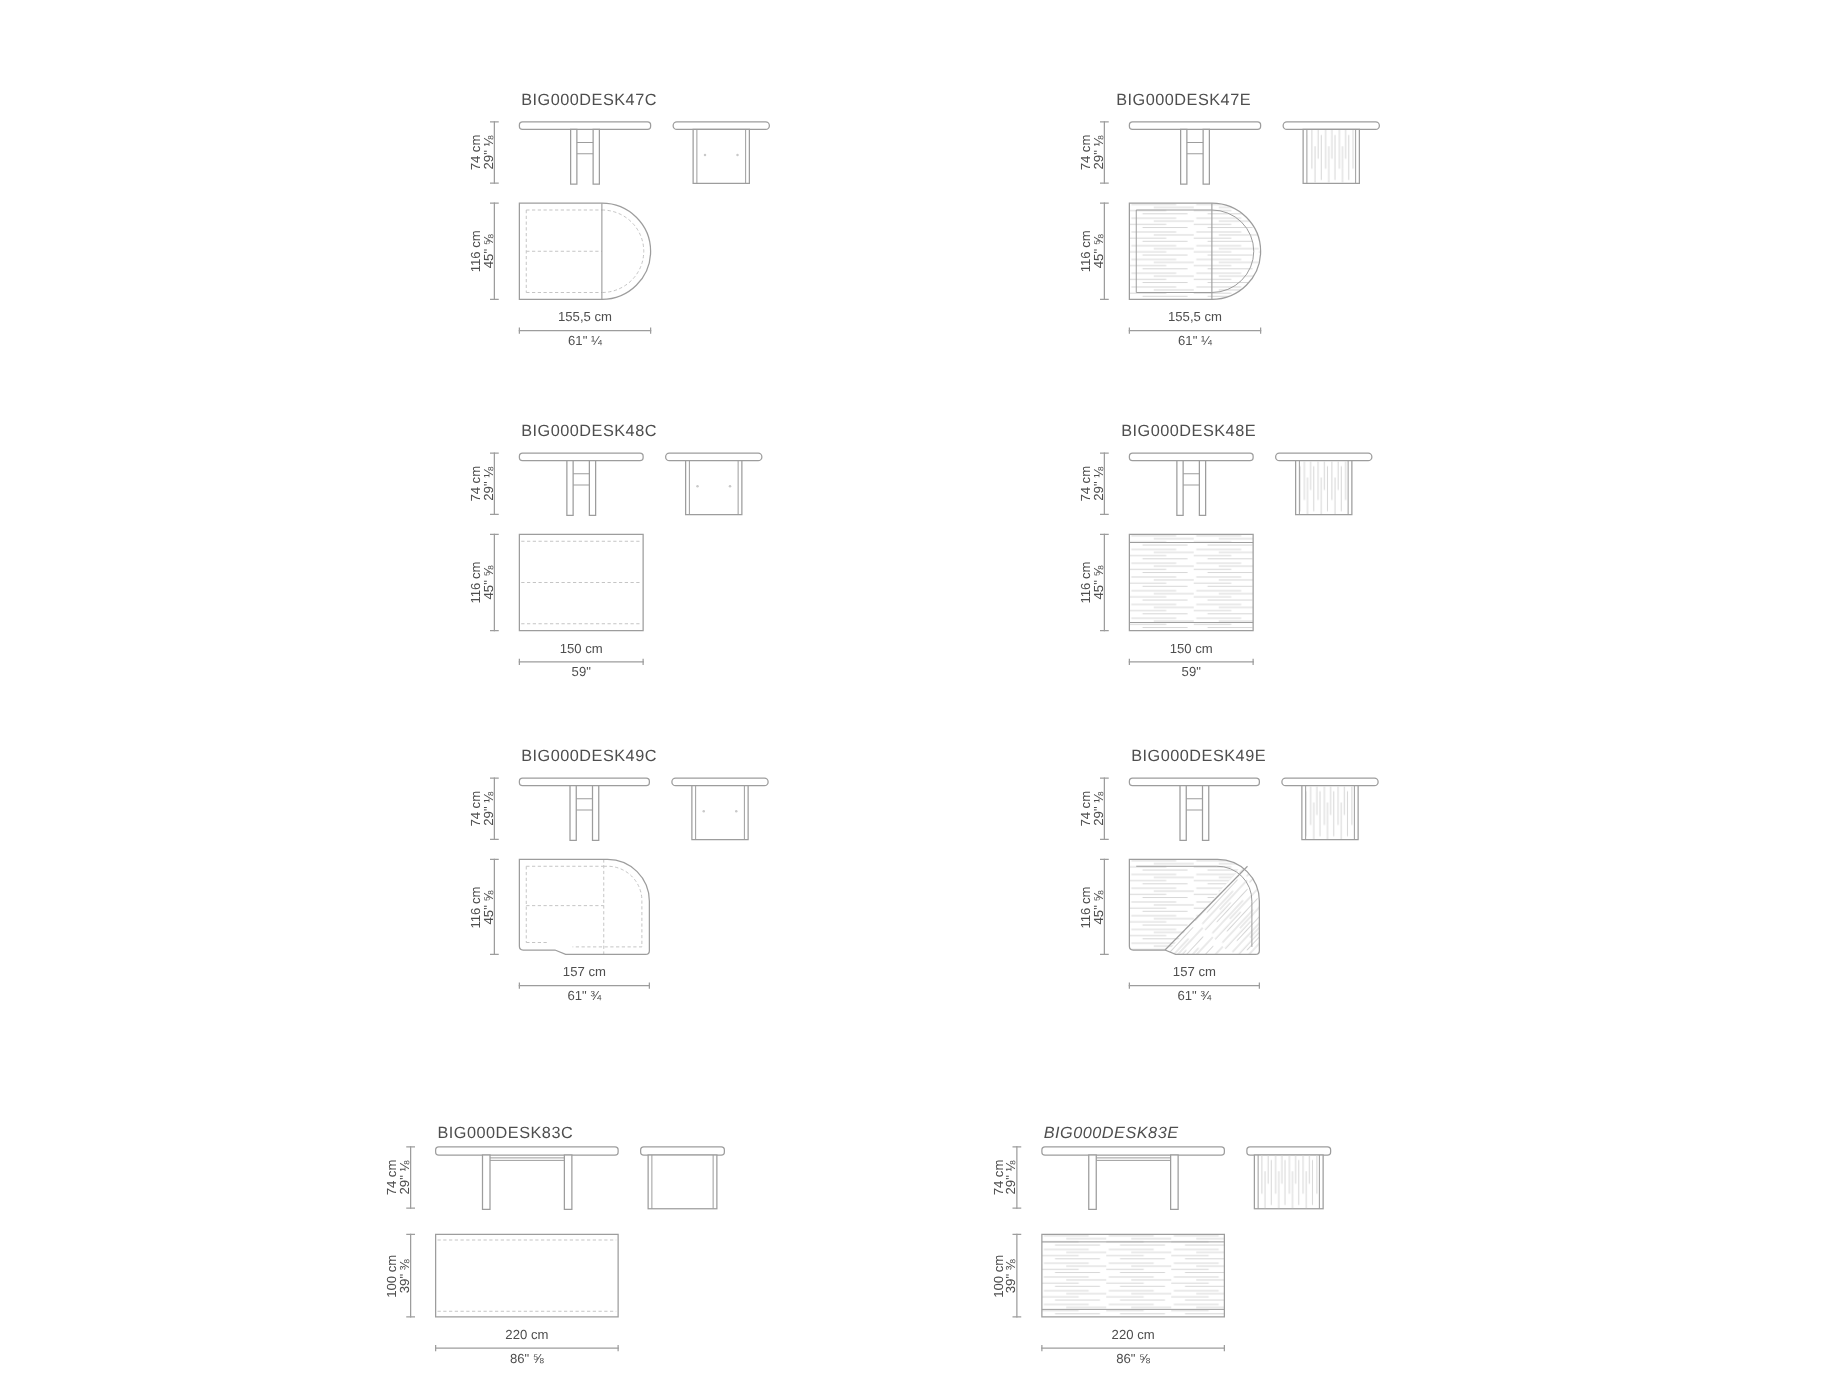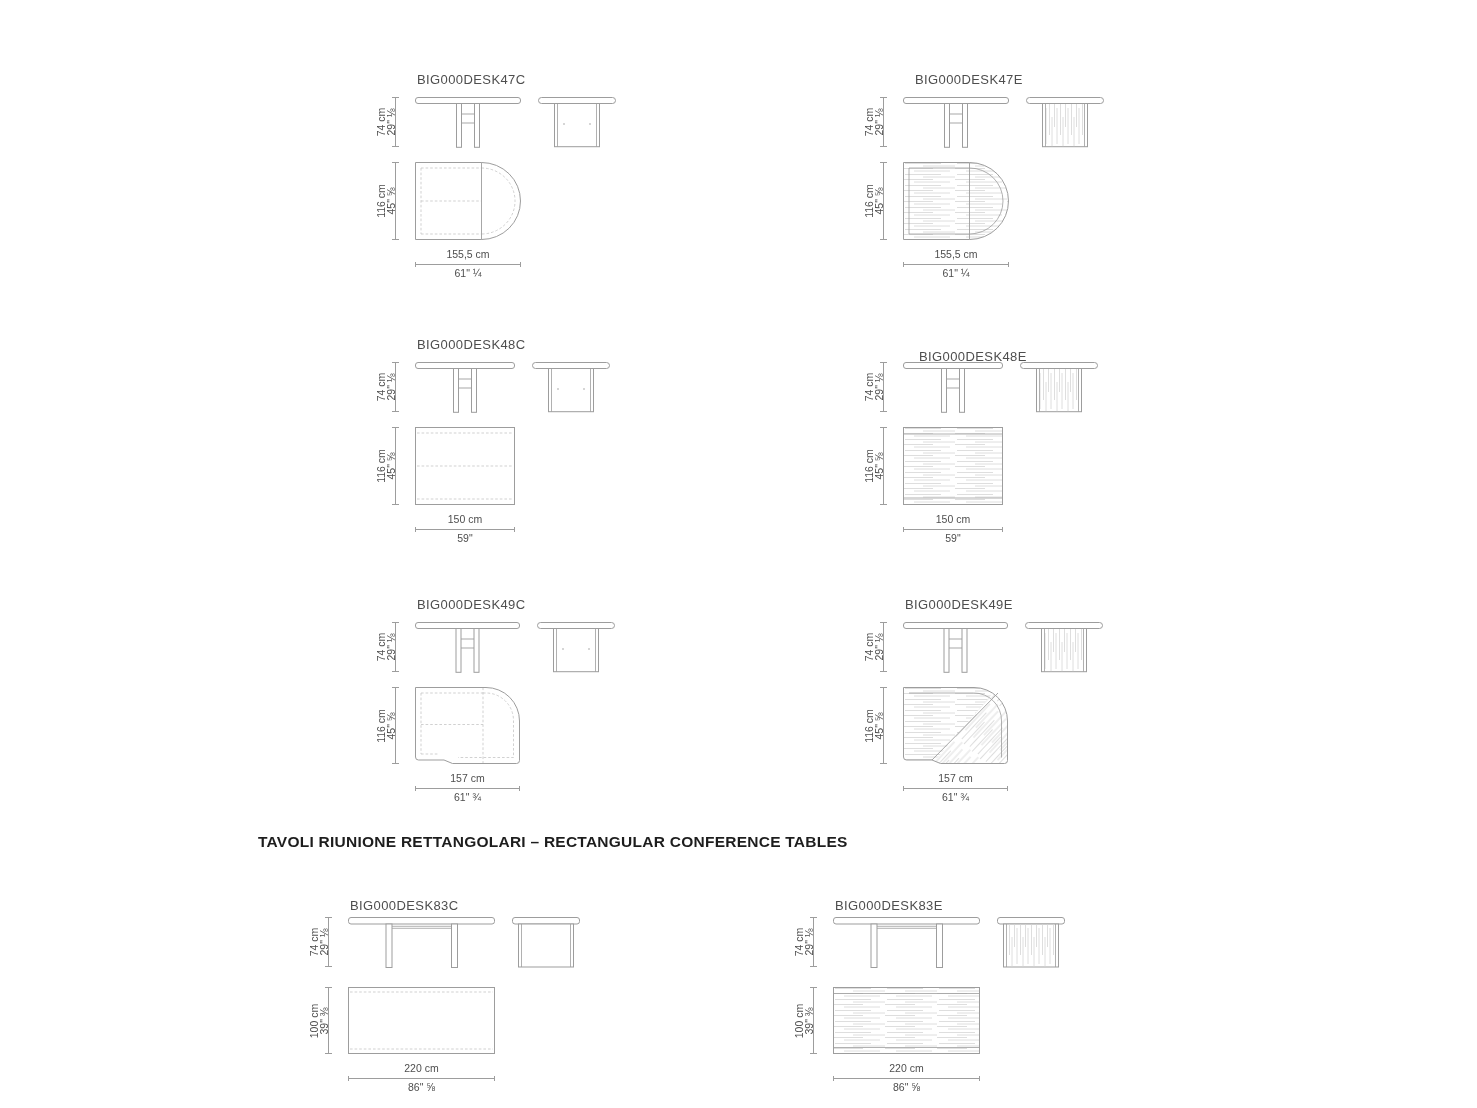--- a/index.html
+++ b/index.html
@@ -24,21 +24,20 @@
   .hline::after{right:0;}
   .vlabel{position:absolute;width:80px;text-align:center;font-size:10.5px;color:var(--text);
         line-height:12px;white-space:nowrap;transform:rotate(-90deg);}
   .hlabel{position:absolute;text-align:center;font-size:10.5px;color:var(--text);white-space:nowrap;}
   .defs-holder{position:absolute;width:0;height:0;overflow:hidden;}
 </style>
 </head>
 <body>
 
 <div class="page">
-  <div class="sec-title" style="left:258px;top:833px;">TAVOLI RIUNIONE RETTANGOLARI – RECTANGULAR CONFERENCE TABLES</div>
   <div id="blocks">
       <div class="block" style="left: 375px; top: 72px;">
         <div class="code" style="left: 42px; top: 0px;">BIG000DESK47C</div>
         <svg viewBox="0 0 106 51" width="106" height="51" class="view" style="position: absolute; left: 40px; top: 25px;">
           <rect x="0.5" y="0.5" width="105" height="6" rx="2.5" fill="#fff" stroke="#9d9d9d"></rect>
           <rect x="41.5" y="6.5" width="5" height="43.8" fill="#fff" stroke="#9d9d9d"></rect>
           <rect x="59.5" y="6.5" width="5" height="43.8" fill="#fff" stroke="#9d9d9d"></rect>
           <path d="M46.5 17H59.5M46.5 26H59.5" stroke="#9d9d9d" stroke-width="0.9" fill="none"></path>
         </svg>
         <svg viewBox="0 0 78 51" width="78" height="51" class="view" style="position: absolute; left: 163px; top: 25px;">
@@ -57,21 +56,21 @@
         <div class="vlabel" style="left: -34px; top: 44px;">74 cm</div>
         <div class="vlabel" style="left: -24px; top: 44px;">29" ⅛</div>
         <div class="vline" style="left: 20px; top: 90px; height: 78px;"></div>
         <div class="vlabel" style="left: -34px; top: 123px;">116 cm</div>
         <div class="vlabel" style="left: -24px; top: 123px;">45" ⅝</div>
         <div class="hlabel" style="left: 40px; top: 176px; width: 106px;">155,5 cm</div>
         <div class="hline" style="left: 40px; top: 192px; width: 106px;"></div>
         <div class="hlabel" style="left: 40px; top: 195px; width: 106px;">61" ¼</div>
       </div>
       <div class="block" style="left: 863px; top: 72px;">
-        <div class="code" style="left: 52px; top: 0px; text-align: center;">BIG000DESK47E</div>
+        <div class="code" style="left: 30px; top: 0px; text-align: center;">BIG000DESK47E</div>
         <svg viewBox="0 0 106 51" width="106" height="51" class="view" style="position: absolute; left: 40px; top: 25px;">
           <rect x="0.5" y="0.5" width="105" height="6" rx="2.5" fill="#fff" stroke="#9d9d9d"></rect>
           <rect x="41.5" y="6.5" width="5" height="43.8" fill="#fff" stroke="#9d9d9d"></rect>
           <rect x="59.5" y="6.5" width="5" height="43.8" fill="#fff" stroke="#9d9d9d"></rect>
           <path d="M46.5 17H59.5M46.5 26H59.5" stroke="#9d9d9d" stroke-width="0.9" fill="none"></path>
         </svg>
         <svg viewBox="0 0 78 51" width="78" height="51" class="view" style="position: absolute; left: 163px; top: 25px;">
           <rect x="0.5" y="0.5" width="77" height="6" rx="3" fill="#fff" stroke="#9d9d9d"></rect>
           <rect x="16.5" y="6.5" width="45" height="43.2" fill="#fff" stroke="#9d9d9d"></rect>
           <path d="M19.5 6.5V49.7M58.5 6.5V49.7" stroke="#9d9d9d" stroke-width="0.8" fill="none"></path>
@@ -116,21 +115,21 @@
         <div class="vlabel" style="left: -34px; top: 44px;">74 cm</div>
         <div class="vlabel" style="left: -24px; top: 44px;">29" ⅛</div>
         <div class="vline" style="left: 20px; top: 90px; height: 78px;"></div>
         <div class="vlabel" style="left: -34px; top: 123px;">116 cm</div>
         <div class="vlabel" style="left: -24px; top: 123px;">45" ⅝</div>
         <div class="hlabel" style="left: 40px; top: 176px; width: 100px;">150 cm</div>
         <div class="hline" style="left: 40px; top: 192px; width: 100px;"></div>
         <div class="hlabel" style="left: 40px; top: 195px; width: 100px;">59"</div>
       </div>
       <div class="block" style="left: 863px; top: 337px;">
-        <div class="code" style="left: 56px; top: 0px; margin-top: 12px;">BIG000DESK48E</div>
+        <div class="code" style="left: 34px; top: 0px;">BIG000DESK48E</div>
         <svg viewBox="0 0 100 51" width="100" height="51" class="view" style="position: absolute; left: 40px; top: 25px;">
           <rect x="0.5" y="0.5" width="99" height="6" rx="2.5" fill="#fff" stroke="#9d9d9d"></rect>
           <rect x="38.5" y="6.5" width="5" height="43.8" fill="#fff" stroke="#9d9d9d"></rect>
           <rect x="56.5" y="6.5" width="5" height="43.8" fill="#fff" stroke="#9d9d9d"></rect>
           <path d="M43.5 17H56.5M43.5 26H56.5" stroke="#9d9d9d" stroke-width="0.9" fill="none"></path>
         </svg>
         <svg viewBox="0 0 78 51" width="78" height="51" class="view" style="position: absolute; left: 157px; top: 25px;">
           <rect x="0.5" y="0.5" width="77" height="6" rx="3" fill="#fff" stroke="#9d9d9d"></rect>
           <rect x="16.5" y="6.5" width="45" height="43.2" fill="#fff" stroke="#9d9d9d"></rect>
           <path d="M19.5 6.5V49.7M58.5 6.5V49.7" stroke="#9d9d9d" stroke-width="0.8" fill="none"></path>
@@ -232,21 +231,21 @@
         <div class="vlabel" style="left: -34px; top: 38px;">74 cm</div>
         <div class="vlabel" style="left: -24px; top: 38px;">29" ⅛</div>
         <div class="vline" style="left: 20px; top: 89px; height: 67px;"></div>
         <div class="vlabel" style="left: -34px; top: 116.5px;">100 cm</div>
         <div class="vlabel" style="left: -24px; top: 116.5px;">39" ⅜</div>
         <div class="hlabel" style="left: 40px; top: 164px; width: 147px;">220 cm</div>
         <div class="hline" style="left: 40px; top: 180px; width: 147px;"></div>
         <div class="hlabel" style="left: 40px; top: 183px; width: 147px;">86" ⅝</div>
       </div>
       <div class="block" style="left: 793px; top: 898px;">
-        <div class="code" style="left: 42px; top: 0px;">BIG000DESK83E</div>
+        <div class="code" style="left: 42px; top: 0px; font-style: italic;">BIG000DESK83E</div>
         <svg viewBox="0 0 147 51" width="147" height="51" class="view" style="position: absolute; left: 40px; top: 19px;">
           <rect x="0.5" y="0.5" width="146" height="6.5" rx="2.5" fill="#fff" stroke="#9d9d9d"></rect>
           <rect x="38" y="7" width="6" height="43.5" fill="#fff" stroke="#9d9d9d"></rect>
           <rect x="103.5" y="7" width="6" height="43.5" fill="#fff" stroke="#9d9d9d"></rect>
           <path d="M44 9.3H103.5M44 11.3H103.5" stroke="#9d9d9d" stroke-width="0.8" fill="none"></path>
         </svg>
         <svg viewBox="0 0 68 51" width="68" height="51" class="view" style="position: absolute; left: 204px; top: 19px;">
           <rect x="0.5" y="0.5" width="67" height="6.5" rx="2.5" fill="#fff" stroke="#9d9d9d"></rect>
           <rect x="6.5" y="7" width="55" height="43" fill="#fff" stroke="#9d9d9d"></rect>
           <path d="M9.5 7V50M58.5 7V50" stroke="#9d9d9d" stroke-width="0.8" fill="none"></path>

